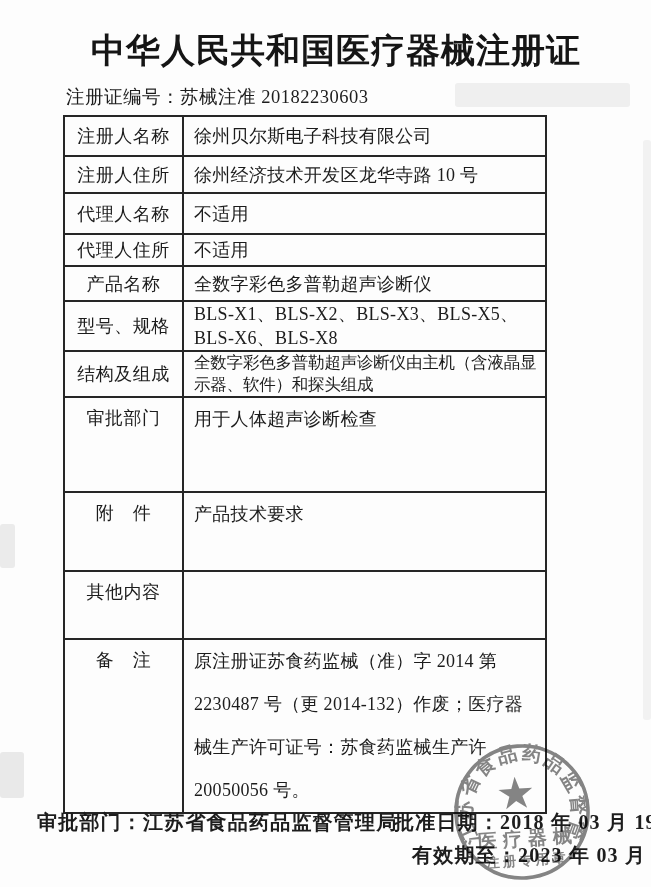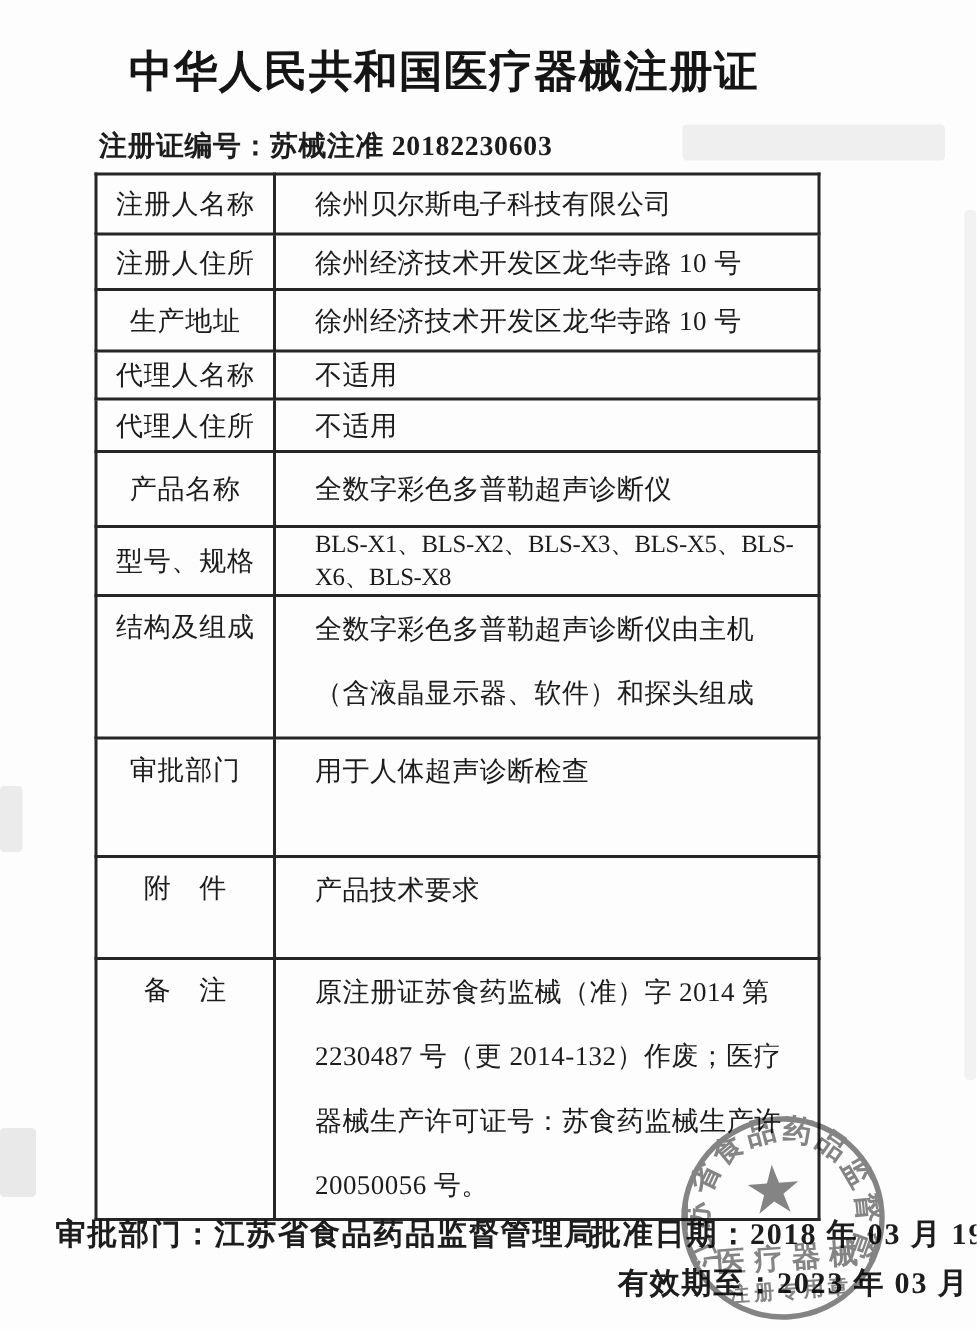--- a/index.html
+++ b/index.html
@@ -9,26 +9,27 @@
     font-family:"Liberation Serif","DejaVu Serif",serif;
     color:#1b1b1b;
     position:relative;
     overflow:hidden;
   }
   .page{position:absolute;inset:0;background:#fdfdfd;}
 
   .title{
     position:absolute;top:28px;left:0;width:592px;
     text-align:center;
-    font-size:29px;font-weight:bold;letter-spacing:1px;
+    font-size:34px;font-weight:bold;letter-spacing:1px;
     color:#151515;
+    padding-left:40px;
   }
   .regline{
     position:absolute;top:84px;left:66px;
-    font-size:18.5px;font-weight:bold;letter-spacing:0.5px;
+    font-size:18.5px;font-weight:normal;letter-spacing:0.5px;
     color:#1d1d1d;
   }
 
   table.cert-table{
     position:absolute;top:115px;left:63px;
     width:484px;
     border-collapse:collapse;
     table-layout:fixed;
     font-size:18px;
   }
@@ -37,21 +38,21 @@
     padding:0;
     vertical-align:middle;
     color:#1c1c1c;
   }
   .cert-table .label-cell{
     width:117px;
     text-align:center;
     letter-spacing:0.5px;
   }
   .cert-table .value-cell{
-    padding-left:26px;
+    padding-left:10px;
     padding-right:8px;
     letter-spacing:0.3px;
   }
   .cert-table tr:nth-child(1) td{height:38px}
   .cert-table tr:nth-child(2) td{height:35px}
   .cert-table tr:nth-child(3) td{height:39px}
   .cert-table tr:nth-child(4) td{height:30px}
   .cert-table tr:nth-child(5) td{height:33px}
   .cert-table tr:nth-child(6) td{height:48px}
   .cert-table tr:nth-child(7) td{height:43px}
@@ -115,24 +116,20 @@
     <tbody id="table-body">
         <tr>
     <td class="label-cell">注册人名称</td>
     <td class="value-cell">徐州贝尔斯电子科技有限公司</td>
   </tr>
         <tr>
     <td class="label-cell">注册人住所</td>
     <td class="value-cell">徐州经济技术开发区龙华寺路 10 号</td>
   </tr>
         <tr>
-    <td class="label-cell">生产地址</td>
-    <td class="value-cell">徐州经济技术开发区龙华寺路 10 号</td>
-  </tr>
-        <tr>
     <td class="label-cell">代理人名称</td>
     <td class="value-cell">不适用</td>
   </tr>
         <tr>
     <td class="label-cell">代理人住所</td>
     <td class="value-cell">不适用</td>
   </tr>
         <tr>
     <td class="label-cell">产品名称</td>
     <td class="value-cell">全数字彩色多普勒超声诊断仪</td>
@@ -145,20 +142,24 @@
     <td class="label-cell">结构及组成</td>
     <td class="value-cell">全数字彩色多普勒超声诊断仪由主机（含液晶显示器、软件）和探头组成</td>
   </tr>
         <tr>
     <td class="label-cell">审批部门</td>
     <td class="value-cell">用于人体超声诊断检查</td>
   </tr>
         <tr>
     <td class="label-cell">附　件</td>
     <td class="value-cell">产品技术要求</td>
+  </tr>
+        <tr>
+    <td class="label-cell">其他内容</td>
+    <td class="value-cell"></td>
   </tr>
         <tr>
     <td class="label-cell">备　注</td>
     <td class="value-cell">原注册证苏食药监械（准）字 2014 第 2230487 号（更 2014-132）作废；医疗器械生产许可证号：苏食药监械生产许 20050056 号。</td>
   </tr>
       </tbody>
   </table>
 
   <div class="footer-line dept"><span>审批部门：</span><span>江苏省食品药品监督管理局</span></div>
 

